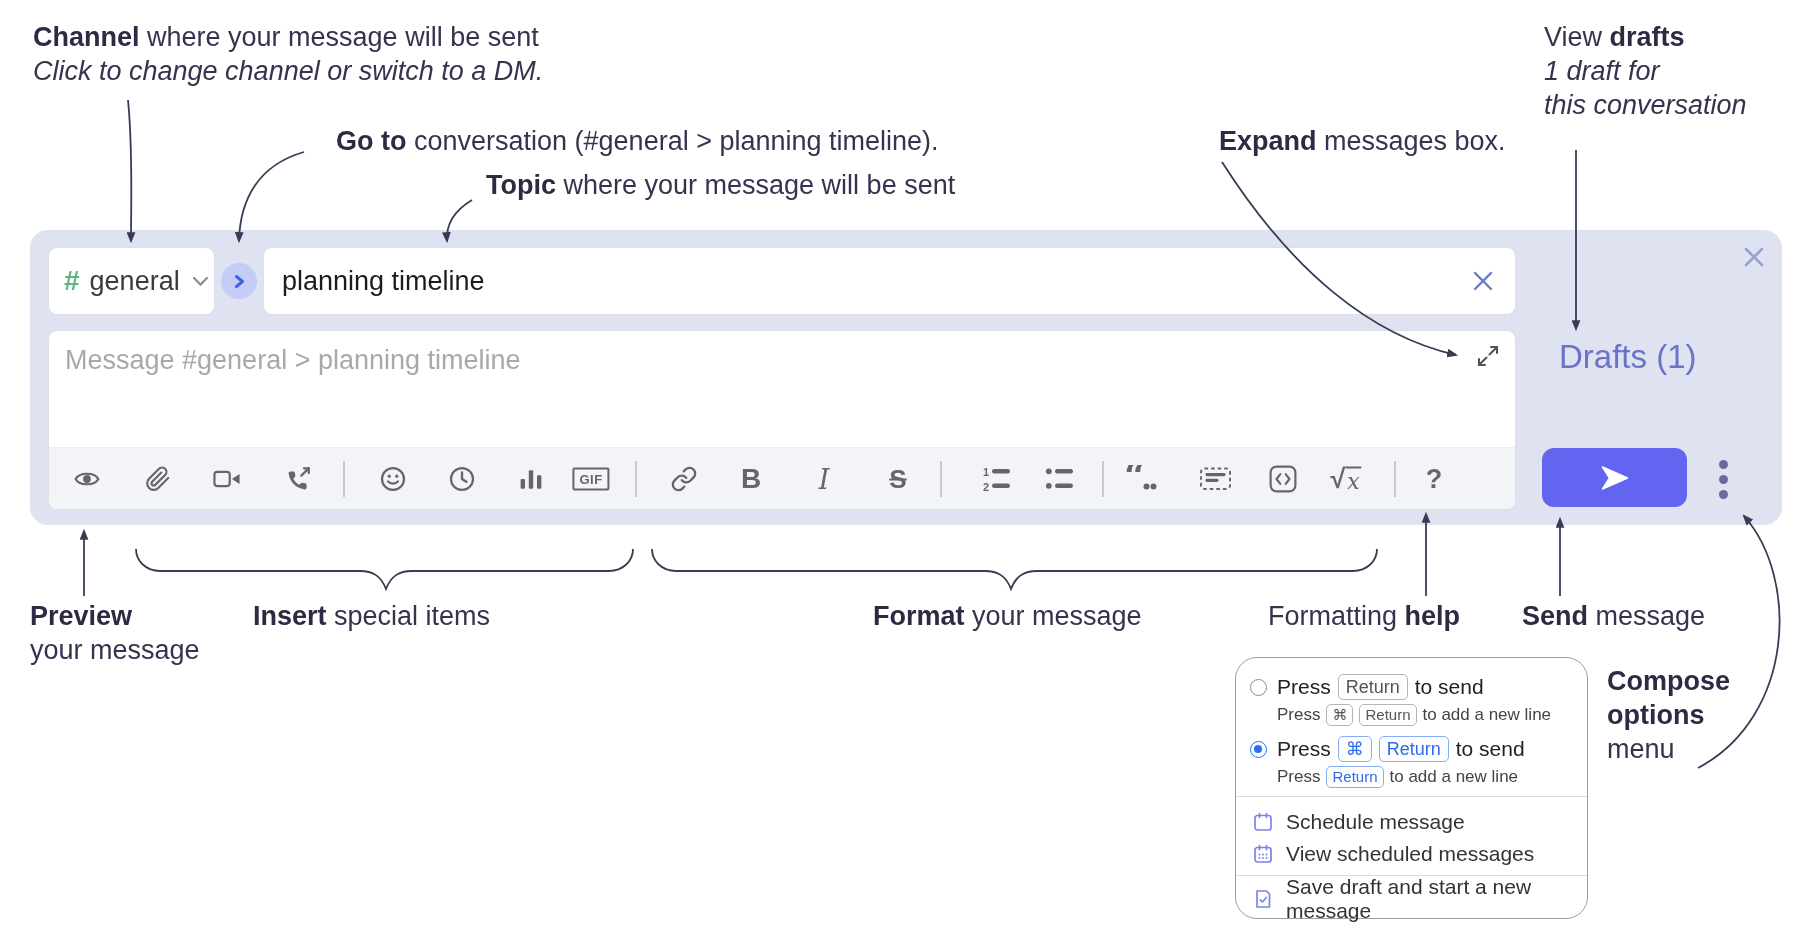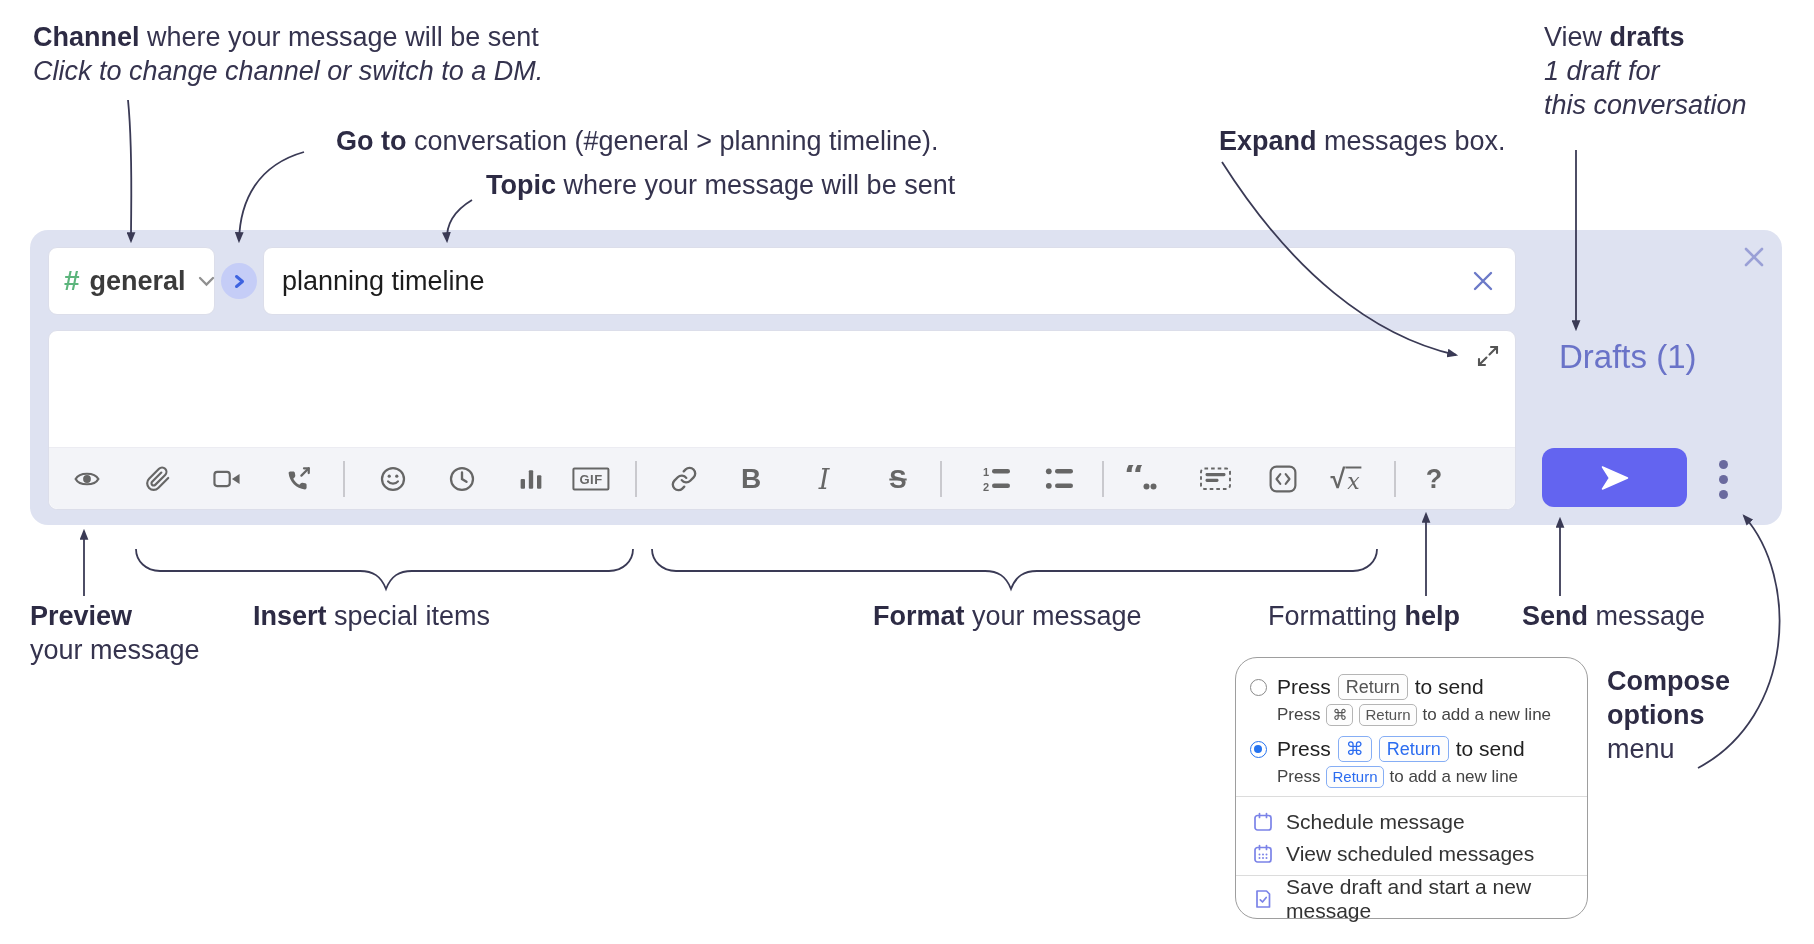--- a/index.html
+++ b/index.html
@@ -14,21 +14,21 @@
   
   #overlay{position:absolute;left:0;top:0;width:1814px;height:944px;pointer-events:none;z-index:6;}
 
   
   .compose{position:absolute;left:30px;top:230px;width:1752px;height:295px;
            background:#dee2f1;border-radius:18px;z-index:1;}
   .whitebox{position:absolute;background:#ffffff;border:1px solid #dcdeea;border-radius:9px;box-sizing:border-box;}
 
   .channel-select{left:18px;top:17px;width:167px;height:68px;display:flex;align-items:center;cursor:pointer;}
   .hash{color:#5cb57c;font-weight:bold;font-size:28px;margin:0 10px 0 15px;}
-  .channel-name{font-size:27px;color:#3b3b3b;font-weight:bold;}
+  .channel-name{font-size:27px;color:#3b3b3b;}
   .channel-chev{margin-left:12px;display:flex;}
 
   .goto-btn{position:absolute;left:191px;top:33px;width:36px;height:36px;border-radius:50%;
             background:#c5cdf7;display:flex;align-items:center;justify-content:center;cursor:pointer;}
 
   .topic-box{left:233px;top:17px;width:1253px;height:68px;display:flex;align-items:center;}
   .topic-input{border:none;outline:none;font-size:27px;color:#1c1c1c;flex:1;margin-left:16px;
                font-family:"Liberation Sans","DejaVu Sans",sans-serif;background:transparent;}
   .topic-clear{margin-right:18px;display:flex;cursor:pointer;}
 
@@ -187,20 +187,21 @@
     </span>
   </div>
 
   <div class="compose-close">
     <svg width="30" height="30" viewBox="0 0 30 30">
         <path d="M7 7 L23 23 M23 7 L7 23" stroke="#9aa0d6" stroke-width="2.6" stroke-linecap="round"></path>
       </svg>
   </div>
 
   <div class="whitebox message-area">
+    <div class="placeholder">Message #general &gt; planning timeline</div>
     <div class="expand-ic">
       <svg width="26" height="26" viewBox="0 0 26 26" stroke="#555" stroke-width="2.1" fill="none" stroke-linecap="round">
         <path d="M16 4 H22 V10 M22 4 L14.5 11.5 M10 22 H4 V16 M4 22 L11.5 14.5"></path>
       </svg>
     </div>
 
     <div class="toolbar">
       <div class="ti" style="left:38px">
         <svg width="27" height="26" viewBox="0 0 24 24">
             <path d="M1.5 12 C5 5.5 19 5.5 22.5 12 C19 18.5 5 18.5 1.5 12 Z" stroke="#666" stroke-width="2" fill="none"></path>

